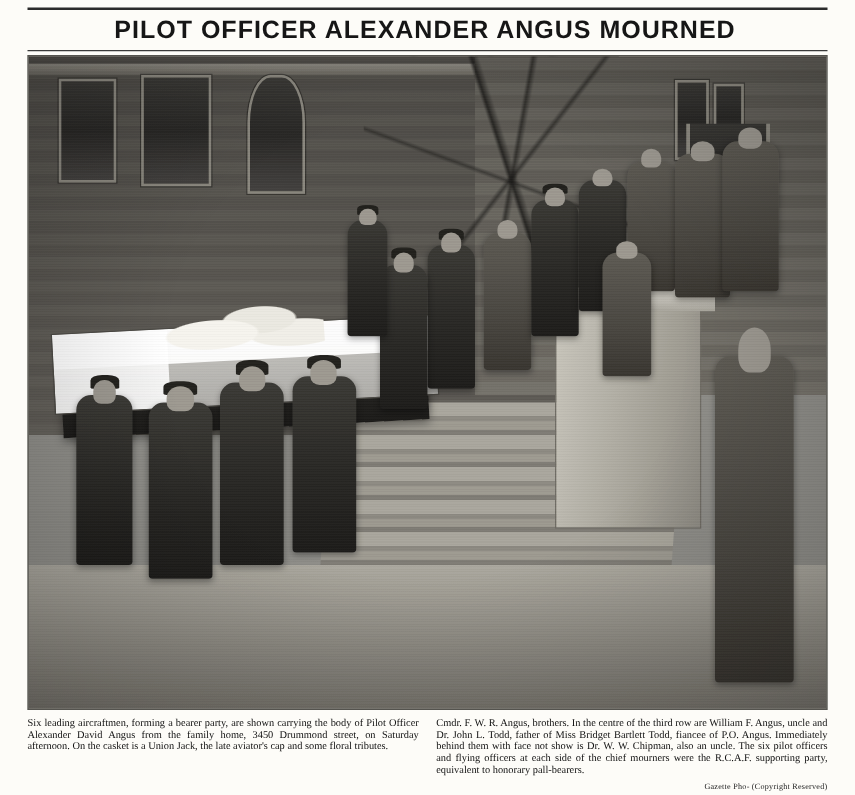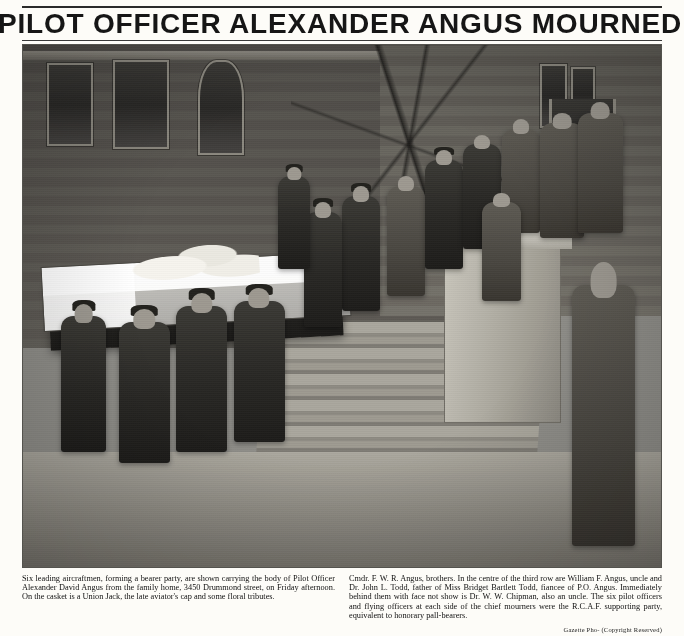--- a/index.html
+++ b/index.html
@@ -34,21 +34,21 @@
     position: absolute;
     top: 9px;
     left: 22px;
     right: 26px;
     height: 30px;
     display: flex;
     align-items: center;
     justify-content: center;
     font-family: "Liberation Sans", sans-serif;
     font-weight: bold;
-    font-size: 28px;
+    font-size: 20px;
     letter-spacing: 0.8px;
     color: #161616;
     white-space: nowrap;
   }
   .headline-rule-bottom {
     position: absolute;
     top: 40px;
     left: 22px;
     right: 22px;
     height: 1px;
@@ -298,21 +298,21 @@
     <div class="ph-layer fig lt f13"></div>
     <div class="ph-layer fig cap f14"></div>
     <div class="ph-layer fig lt f15"></div>
 
     <div class="ph-layer grain"></div>
     <div class="ph-layer vignette"></div>
   </div>
 
   <div class="caption">
     <div class="col">
-      <p>Six leading aircraftmen, forming a bearer party, are shown carrying the body of Pilot Officer Alexander David Angus from the family home, 3450 Drummond street, on Friday afternoon. On the casket is a Union Jack, the late aviator's cap and some floral tributes.</p>
+      <p>Six leading aircraftmen, forming a bearer party, are shown carrying the body of Pilot Officer Alexander David Angus from the family home, 3450 Drummond street, on Saturday afternoon. On the casket is a Union Jack, the late aviator's cap and some floral tributes.</p>
     </div>
     <div class="col">
       <p>Cmdr. F. W. R. Angus, brothers. In the centre of the third row are William F. Angus, uncle and Dr. John L. Todd, father of Miss Bridget Bartlett Todd, fiancee of P.O. Angus. Immediately behind them with face not show is Dr. W. W. Chipman, also an uncle. The six pilot officers and flying officers at each side of the chief mourners were the R.C.A.F. supporting party, equivalent to honorary pall-bearers.</p>
     </div>
   </div>
 
   <div class="credit">Gazette Pho-  (Copyright Reserved)</div>
 
 </div>
 

